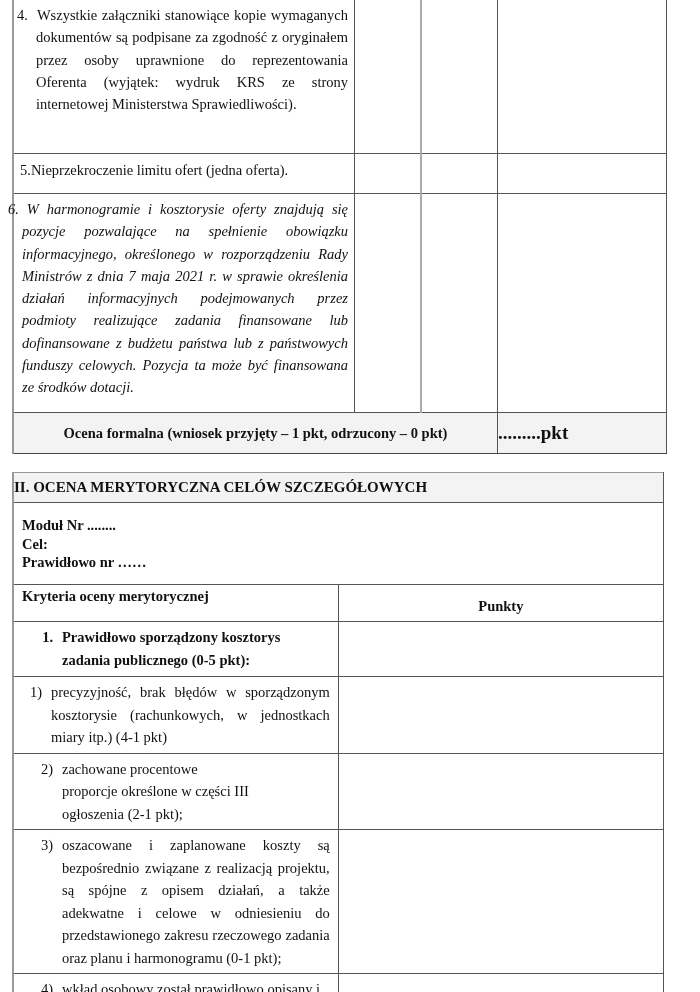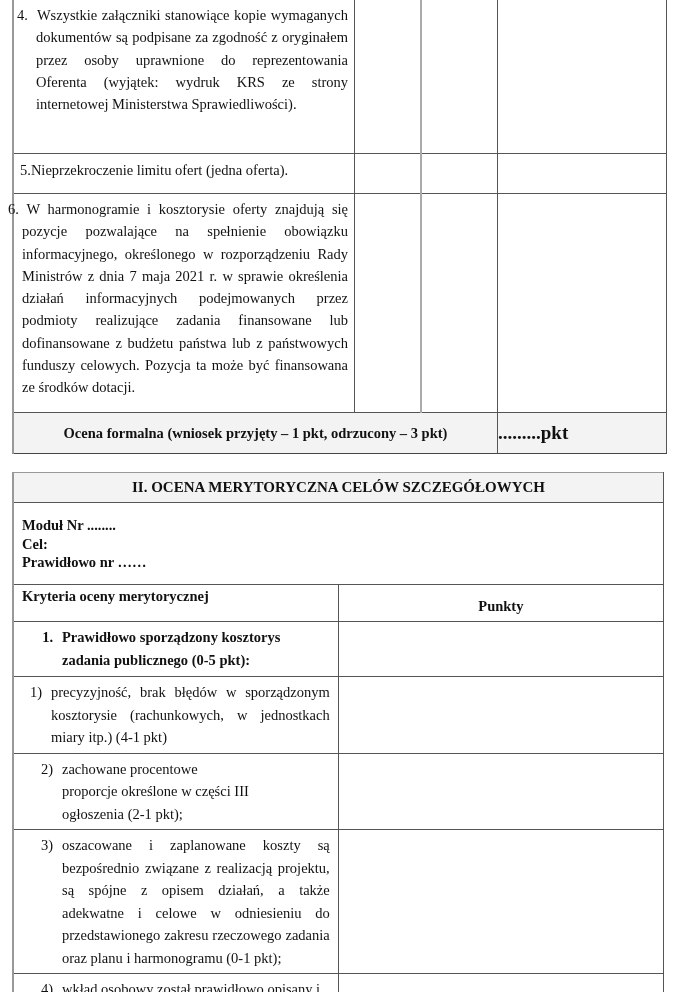--- a/index.html
+++ b/index.html
@@ -19,33 +19,33 @@
   #t1 td.c3 { width: 75px; }
   #t1 td.c4 { width: 168px; }
   #t1 tr.r4 td { height: 153px; border-top: none; }
   #t1 tr.r5 td { height: 39px; }
   #t1 tr.r6 td { height: 218px; }
   #t1 tr.r7 td { height: 40px; background: #f3f3f3; vertical-align: middle; border-bottom: 1px solid #444; }
 
   .just { text-align: justify; line-height: 22.3px; }
   .item-text { padding: 4px 6px 4px 8px; }
   .hang { padding-left: 22px; text-indent: -19px; }
-  .hang6 { text-indent: -14px; }
+  .hang6 { text-indent: -14px; font-style: italic; }
   .r5 .item-text { padding-top: 8px; padding-left: 6px; }
 
   .formal-label { font-weight: bold; text-align: center; font-size: 14.5px; padding-left: 8px; }
   .formal-pts { font-weight: bold; text-align: left; padding-right: 8px; font-size: 19px; }
 
   
   #t2 { left: 12px; top: 472px; width: 652px; }
   #t2 td { border: 1px solid #555; }
   #t2 td:first-child { border-left: 2px solid #999; }
   #t2 td.k { width: 472px; }
   #t2 td.p { width: 176px; }
-  #t2 tr.hdr td { height: 29px; background: #f3f3f3; text-align: center; font-weight: bold; font-size: 15px; vertical-align: middle; border-top: 1px solid #999; }
+  #t2 tr.hdr td { height: 29px; background: #f3f3f3; font-weight: bold; font-size: 15px; vertical-align: middle; border-top: 1px solid #999; }
   #t2 tr.meta td { height: 68px; font-weight: bold; padding: 13px 8px 0 8px; line-height: 18.5px; font-size: 14.5px; }
   #t2 tr.cols td { height: 30px; font-weight: bold; }
   #t2 tr.cols td.k { padding: 3px 8px; vertical-align: top; }
   #t2 tr.cols td.p { text-align: center; vertical-align: middle; padding-top: 6px; }
   #t2 tr.sec td.k { padding: 4px 8px 4px 0; font-weight: bold; }
   #t2 tr.sub td.k { padding: 4px 8px 4px 0; }
   #t2 tr.sec1 td { height: 46px; }
   #t2 tr.s1 td { height: 56px; }
   #t2 tr.s2 td { height: 46px; }
   #t2 tr.s3 td { height: 90px; }
@@ -86,21 +86,21 @@
     <td class="c1">
       <div class="item-text just hang6">
         <span>6.</span> <span>W harmonogramie i kosztorysie oferty znajdują się pozycje pozwalające na spełnienie obowiązku informacyjnego, określonego w rozporządzeniu Rady Ministrów z dnia 7 maja 2021 r. w sprawie określenia działań informacyjnych podejmowanych przez podmioty realizujące zadania finansowane lub dofinansowane z budżetu państwa lub z państwowych funduszy celowych. Pozycja ta może być finansowana ze środków dotacji.</span>
       </div>
     </td>
     <td class="c2"></td>
     <td class="c3"></td>
     <td class="c4"></td>
   </tr>
   <tr class="r7">
-    <td colspan="3" class="c1 formal-label">Ocena formalna (wniosek przyjęty – 1 pkt, odrzucony – 3 pkt)</td>
+    <td colspan="3" class="c1 formal-label">Ocena formalna (wniosek przyjęty – 1 pkt, odrzucony – 0 pkt)</td>
     <td class="c4 formal-pts">.........pkt</td>
   </tr>
 </tbody>
   </table>
 
 <table id="t2" class="tbl">
   <tbody>
       <tr class="hdr">
     <td colspan="2">II. OCENA MERYTORYCZNA CELÓW SZCZEGÓŁOWYCH</td>
   </tr>

